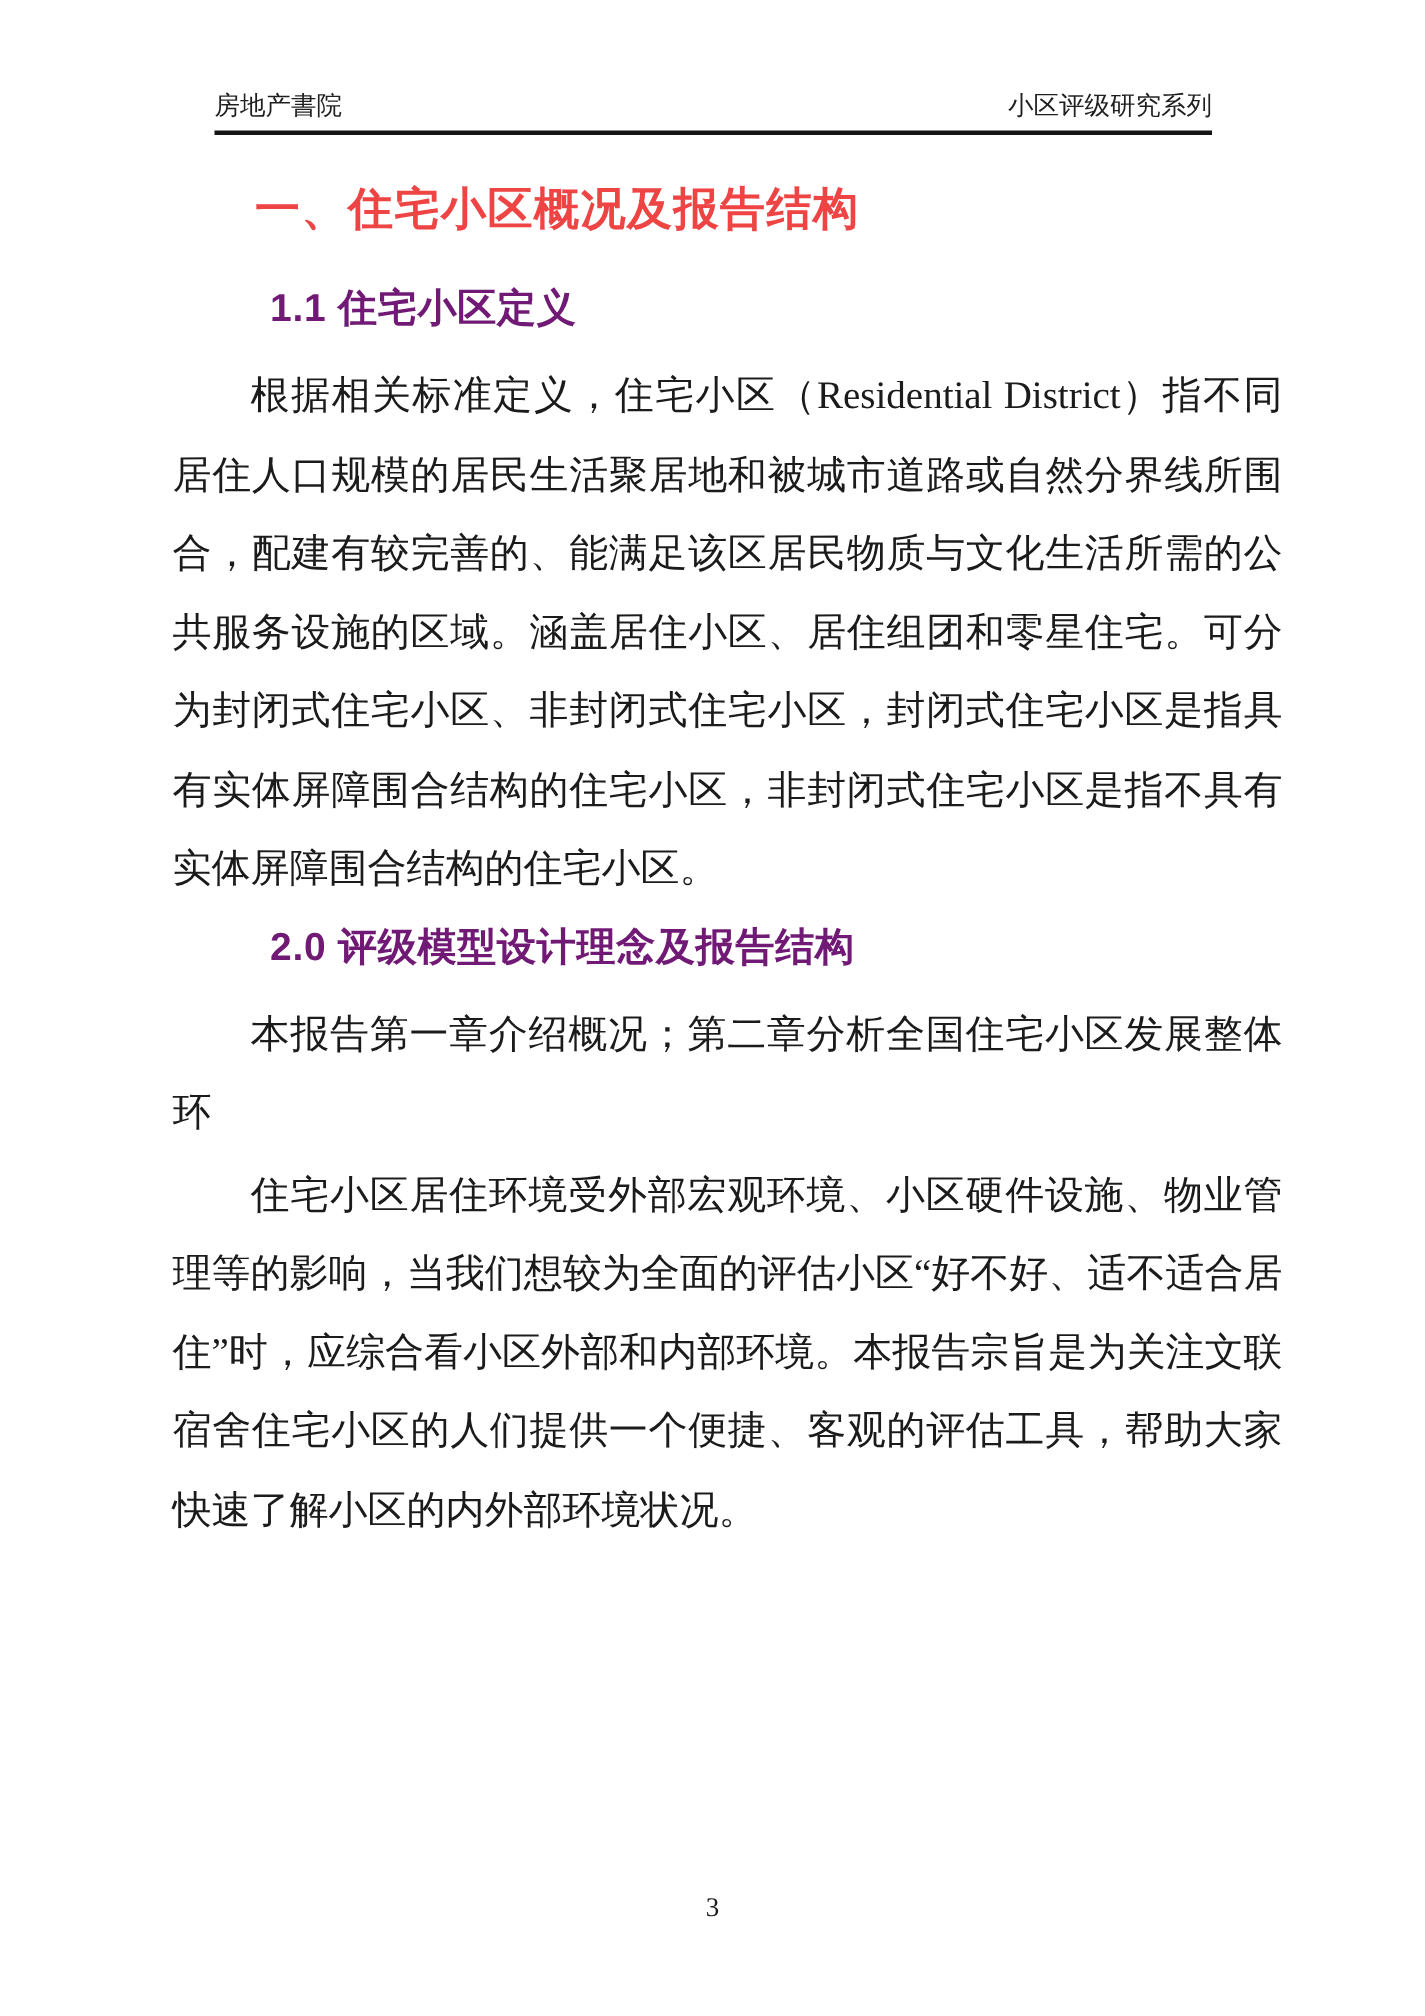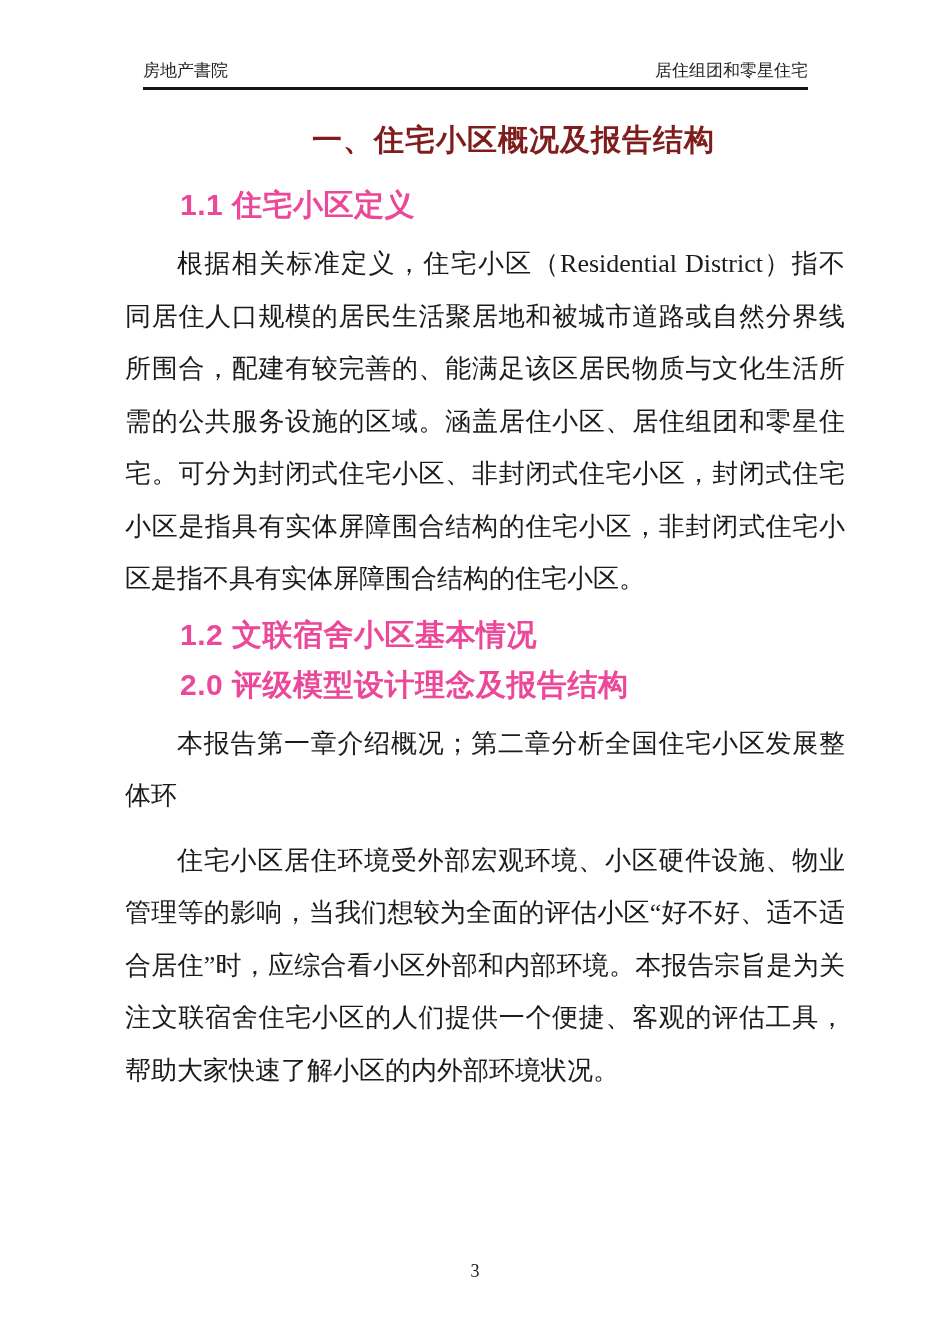--- a/index.html
+++ b/index.html
@@ -44,35 +44,34 @@
     top: 112px;
     left: 113px;
     right: 93px;
   }
   h1.doc-title {
     margin: 10px 0 30px 57px;
     font-family: "Liberation Sans", "DejaVu Sans", sans-serif;
     font-size: 30px;
     line-height: 36px;
     font-weight: bold;
-    color: #7f1d1d;
+    color: #ef4444;
     letter-spacing: 1px;
-    text-align: center;
   }
   h2.sec-heading {
     margin: 8px 0 16px 67px;
     font-family: "Liberation Sans", "DejaVu Sans", sans-serif;
-    font-size: 30px;
+    font-size: 26px;
     line-height: 34px;
     font-weight: bold;
-    color: #ec4899;
+    color: #701a75;
     letter-spacing: 0.5px;
   }
   p.body-para {
-    margin: 12px;
+    margin: 2px;
     font-size: 26px;
     line-height: 52.5px;
     text-align: justify;
     text-indent: 2em;
     word-break: break-all;
     color: #1b1b1b;
   }
   
   .footer {
     position: absolute;
@@ -86,32 +85,31 @@
   }
 </style>
 </head>
 <body>
 
 <div class="page">
 
   <div class="header">
     <div class="header-row">
       <span>房地产書院</span>
-      <span>居住组团和零星住宅</span>
+      <span>小区评级研究系列</span>
     </div>
     <div class="header-rule"></div>
   </div>
 
   <div class="content">
     <h1 class="doc-title">一、住宅小区概况及报告结构</h1>
 
     <h2 class="sec-heading">1.1 住宅小区定义</h2>
     <p class="body-para">根据相关标准定义，住宅小区（Residential District）指不同居住人口规模的居民生活聚居地和被城市道路或自然分界线所围合，配建有较完善的、能满足该区居民物质与文化生活所需的公共服务设施的区域。涵盖居住小区、居住组团和零星住宅。可分为封闭式住宅小区、非封闭式住宅小区，封闭式住宅小区是指具有实体屏障围合结构的住宅小区，非封闭式住宅小区是指不具有实体屏障围合结构的住宅小区。</p>
 
-    <h2 class="sec-heading">1.2 文联宿舍小区基本情况</h2>
 
     <h2 class="sec-heading">2.0 评级模型设计理念及报告结构</h2>
     <p class="body-para">本报告第一章介绍概况；第二章分析全国住宅小区发展整体环</p>
     <p class="body-para">住宅小区居住环境受外部宏观环境、小区硬件设施、物业管理等的影响，当我们想较为全面的评估小区“好不好、适不适合居住”时，应综合看小区外部和内部环境。本报告宗旨是为关注文联宿舍住宅小区的人们提供一个便捷、客观的评估工具，帮助大家快速了解小区的内外部环境状况。</p>
   </div>
 
   <div class="footer">
     <span>3</span>
   </div>
 

